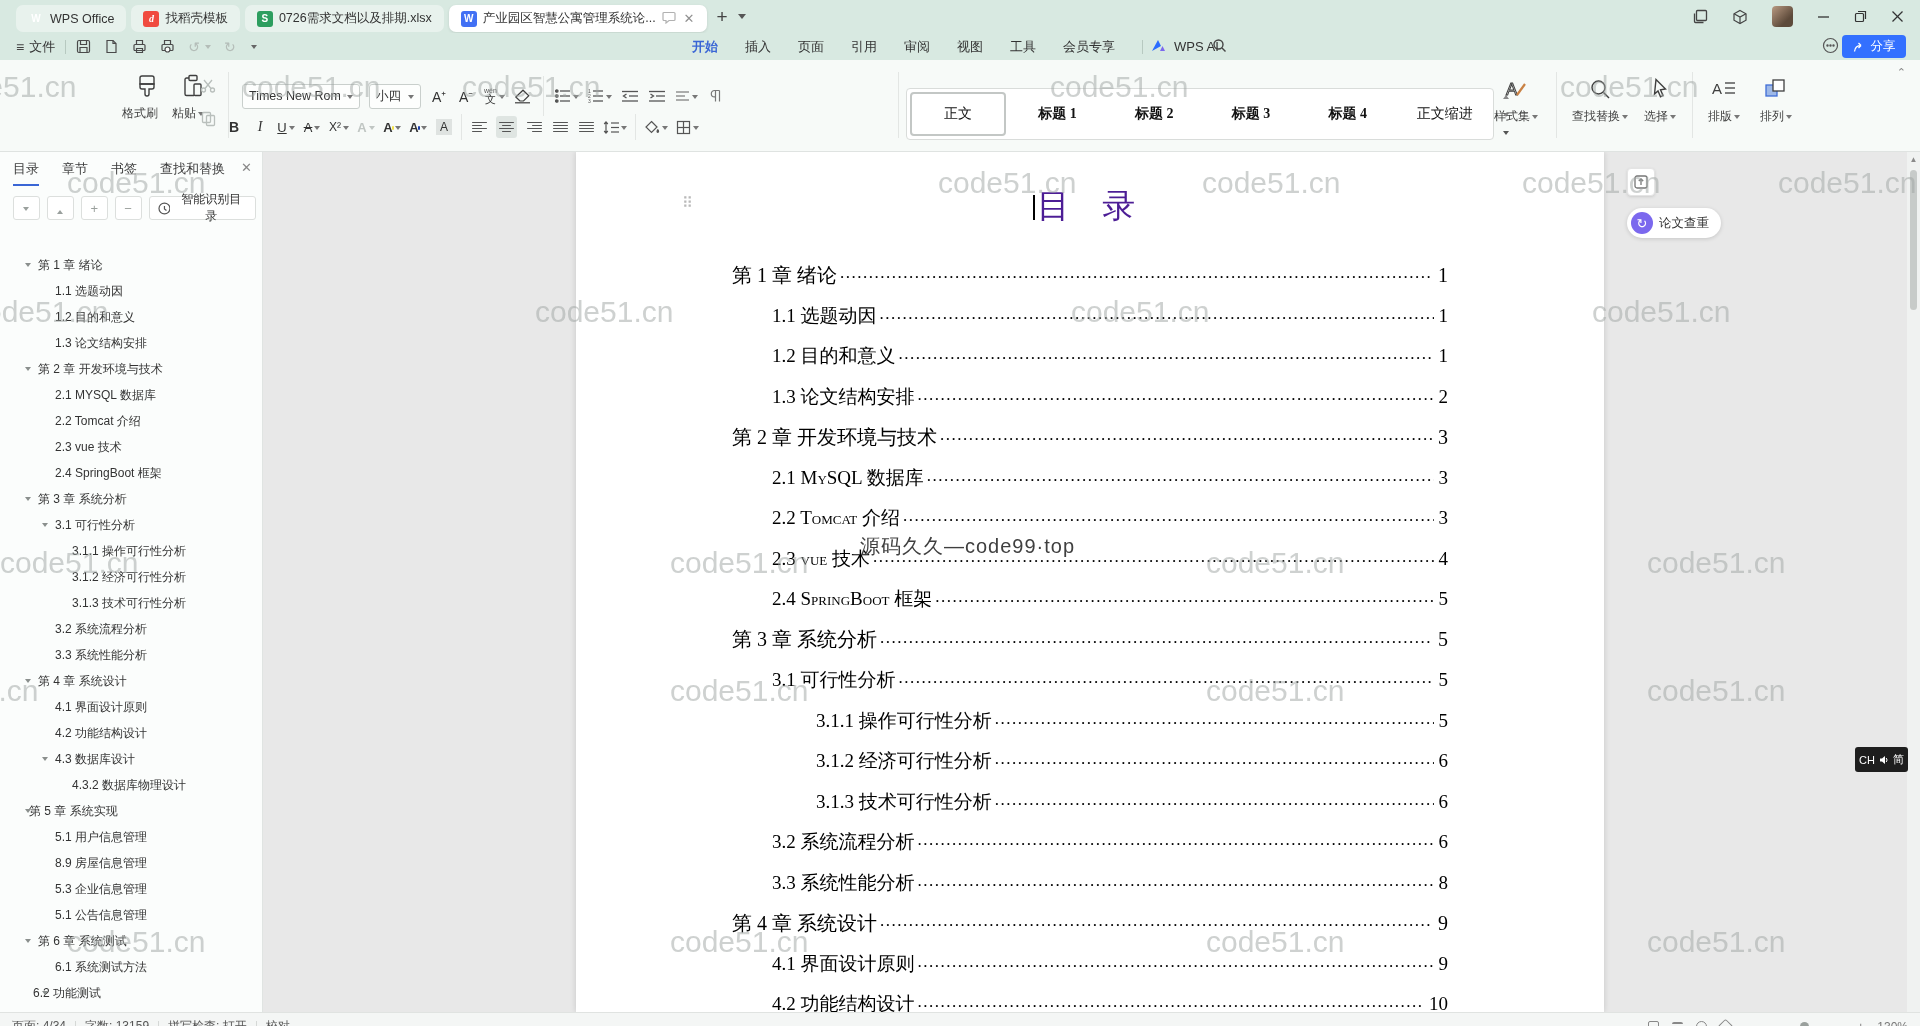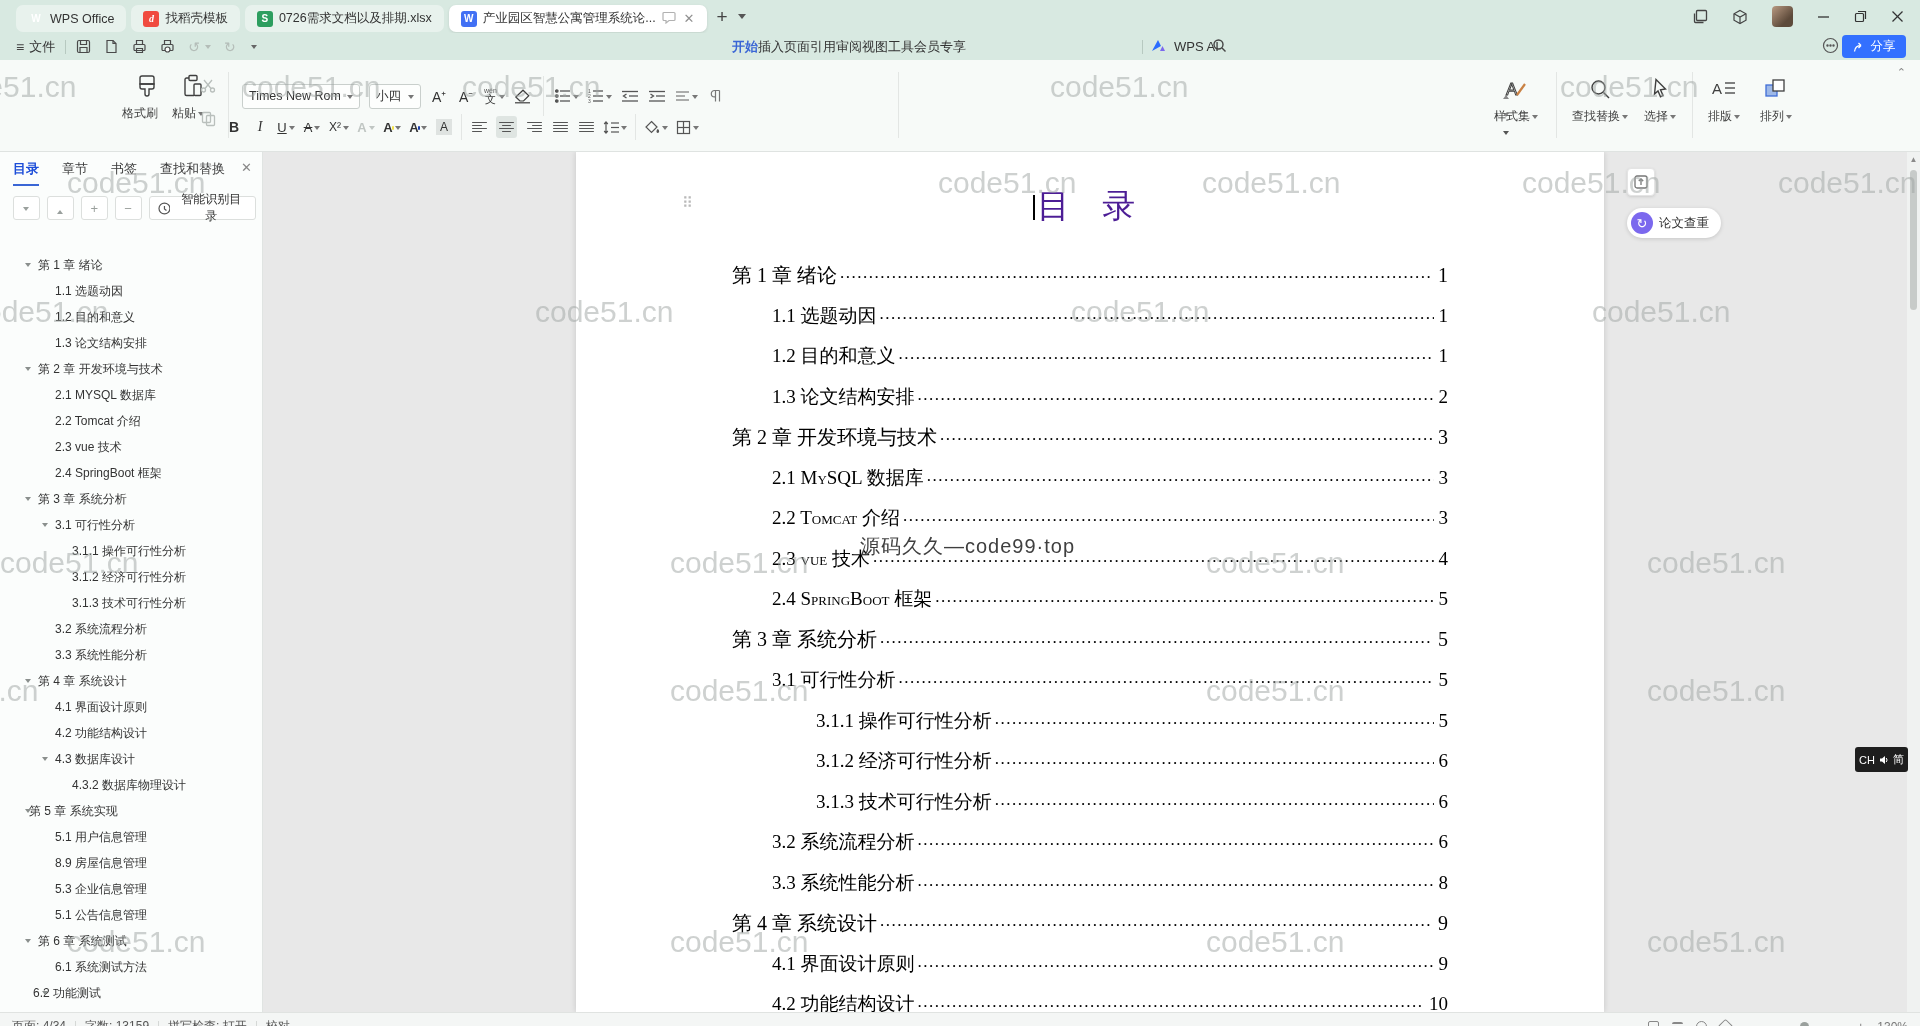--- a/index.html
+++ b/index.html
@@ -23,21 +23,21 @@
   .win-ctrls .wc { color:#333; display:flex; align-items:center; }
   .avatar { width:21px; height:21px; border-radius:4px; background:linear-gradient(135deg,#b99a82,#5d4a3a 70%); }
 
   
   .menubar { height:27px; background:#d8e9e1; display:flex; align-items:center; font-size:13px; color:#333; position:relative; }
   .file-btn { margin-left:16px; display:flex; align-items:center; gap:5px; }
   .hamb { font-size:14px; color:#444; }
   .vdiv { width:1px; height:14px; background:#b7c9c0; margin:0 10px; }
   .qat { display:flex; align-items:center; gap:13px; }
   .qat svg { display:block; }
-  .menus { position:absolute; left:732px; display:flex; }
+  .menus { position:absolute; left:692px; display:flex; gap:27px; }
   .menus .mi { cursor:default; }
   .menus .mi.active { color:#3a66d5; font-weight:bold; }
   .ai-group { position:absolute; left:1142px; display:flex; align-items:center; gap:8px; }
   .ai-div { width:1px; height:14px; background:#b7c9c0; }
   .searchbtn { position:absolute; left:1212px; }
   .feedback { position:absolute; left:1822px; }
   .share { position:absolute; right:14px; top:2px; height:23px; width:64px; background:#3370ff; border:none; border-radius:4px; color:#fff; font-size:12.5px; display:flex; align-items:center; justify-content:center; gap:5px; }
 
   
   .ribbon { height:92px; background:#f7faf8; border-bottom:1px solid #dfe3e1; position:relative; font-size:12px; color:#3f3f3f; }
@@ -78,21 +78,21 @@
   .galarrows .cvu { transform:rotate(180deg); }
   .rtool { position:absolute; text-align:center; }
   .rtool .rlabel { margin-top:5px; white-space:nowrap; }
   .collapse { position:absolute; right:14px; top:6px; color:#888; font-size:11px; }
 
   
   .main { display:flex; height:860px; position:relative; }
   .sidebar { width:263px; background:#fbfdfc; border-right:1px solid #e0e4e2; position:relative; flex:0 0 auto; }
   .side-tabs { position:absolute; top:8px; left:13px; display:flex; gap:23px; font-size:13px; color:#3c3c3c; }
   .side-tabs .st { padding-bottom:6px; }
-  .side-tabs .st.active { color:#1d4ed8; border-bottom:2px solid #3a66d5; font-weight:bold; }
+  .side-tabs .st.active { color:#404040; border-bottom:2px solid #3a66d5; font-weight:normal; }
   .side-close { position:absolute; top:8px; right:10px; color:#888; font-size:13px; }
   .side-tools { position:absolute; top:44px; left:13px; right:6px; display:flex; gap:7px; align-items:center; }
   .sbtn { width:27px; height:24px; background:#fff; border:1px solid #dcdfdd; border-radius:3px; display:flex; align-items:center; justify-content:center; color:#9aa09d; font-size:13px; }
   .sbtn .cv { margin:0; border-top-color:#9aa09d; }
   .sbtn .cvu { transform:rotate(180deg) translateY(-2px); }
   .smartbtn { margin-left:auto; height:24px; background:#fff; border:1px solid #dcdfdd; border-radius:3px; display:flex; align-items:center; gap:5px; padding:0 8px; font-size:12px; color:#333; }
   .tree { position:absolute; top:100px; left:0; right:1px; bottom:0; overflow:hidden; }
   .trow { position:absolute; left:0; right:0; height:26px; line-height:26px; font-size:12px; color:#333; white-space:nowrap; }
   .trow .caret { position:absolute; width:0; height:0; border:3.5px solid transparent; border-top:4.5px solid #8a8f8d; top:11px; }
 
@@ -481,20 +481,28 @@
         <svg width="15" height="15" viewBox="0 0 15 15" fill="none" stroke="#555" stroke-width="1.2">
           <rect x="1.5" y="1.5" width="12" height="12"></rect>
           <line x1="7.5" y1="1.5" x2="7.5" y2="13.5"></line>
           <line x1="1.5" y1="7.5" x2="13.5" y2="7.5"></line>
         </svg>
         <span class="cv"></span>
       </span>
   </div>
   <div class="rsep" style="left:898px;"></div>
 
+  <div class="stylegal" id="stylegal">
+      <div class="cell sel">正文</div>
+      <div class="cell hd">标题 1</div>
+      <div class="cell hd">标题 2</div>
+      <div class="cell hd">标题 3</div>
+      <div class="cell hd">标题 4</div>
+      <div class="cell">正文缩进</div>
+    </div>
   <div class="galarrows">
     <span class="cv cvu"></span>
     <span class="cv"></span>
     <span class="cv" style="border-top-color:#555;"></span>
   </div>
 
   <div class="rtool" style="left:1484px; top:18px; width:64px;">
     <svg width="24" height="22" viewBox="0 0 24 22" fill="none">
         <text x="2" y="17" font-size="17" fill="none" stroke="#3f3f3f" stroke-width="1">A</text>
         <line x1="13" y1="17" x2="21" y2="6" stroke="#c98144" stroke-width="2.2"></line>

